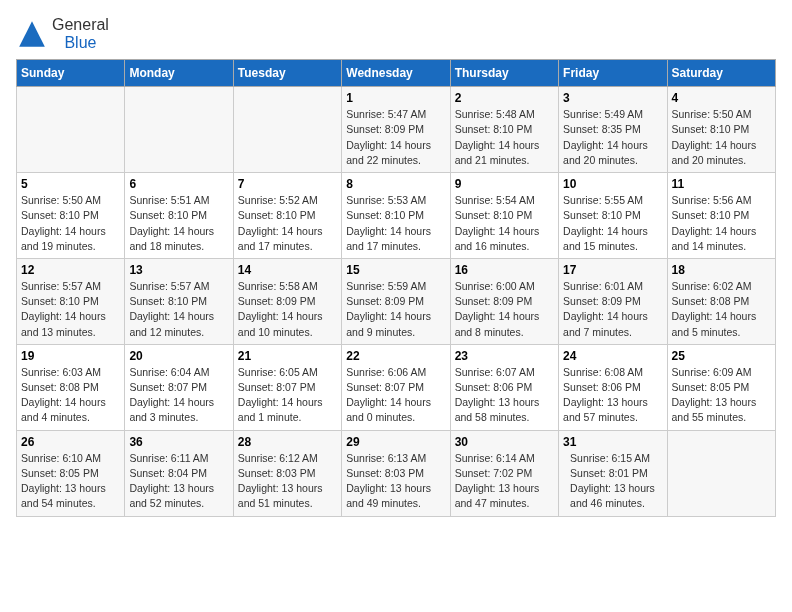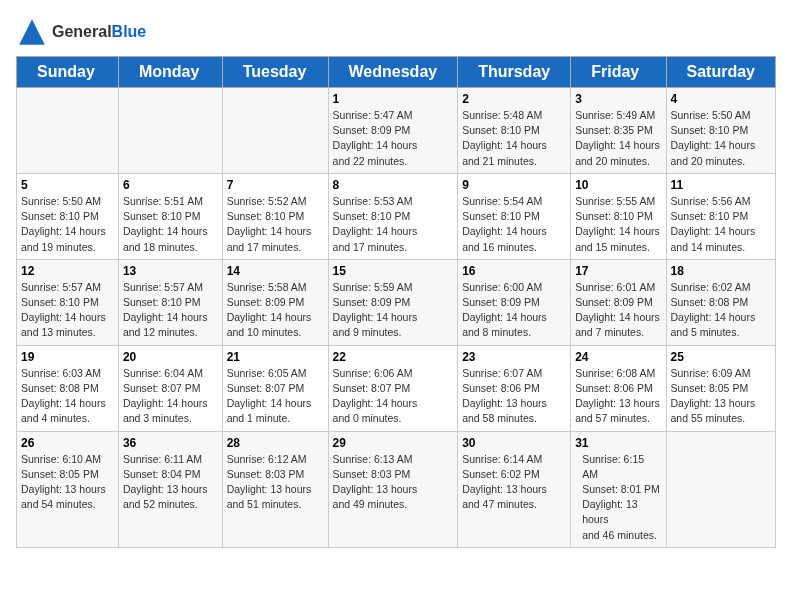--- a/index.html
+++ b/index.html
@@ -16,23 +16,23 @@
       justify-content: space-between;
       margin-bottom: 8px;
     }
     .logo {
       display: flex;
       align-items: center;
       gap: 4px;
     }
     .logo-text {
       display: flex;
-      flex-direction: row;
+      flex-direction: column;
       font-size: 16px;
-      font-weight: bold;
+      font-weight: normal;
       line-height: 1.1;
       text-align: center;
     }
     .logo-text .general { color: #333; }
     .logo-text .blue { color: #1565c0; }
     .logo-icon {
       width: 32px;
       height: 32px;
     }
     .title-block {
@@ -49,23 +49,23 @@
       color: #555;
     }
     table {
       width: 100%;
       border-collapse: collapse;
       font-size: 11px;
     }
     thead tr th {
       background-color: #1a6bbf;
       color: #fff;
-      padding: 6px 20px;
+      padding: 6px 4px;
       text-align: left;
-      font-size: 16px;
+      font-size: 12px;
       font-weight: bold;
       border: 1px solid #aaa;
     }
     tbody tr td {
       border: 1px solid #ccc;
       padding: 4px 4px;
       vertical-align: top;
       min-height: 70px;
       height: 80px;
       width: calc(100% / 7);
@@ -329,21 +329,21 @@
         <td>
           <div class="day-num">29</div>
           <div class="day-info" style="white-space: pre-line;">Sunrise: 6:13 AM
 Sunset: 8:03 PM
 Daylight: 13 hours
 and 49 minutes.</div>
         </td>
         <td>
           <div class="day-num">30</div>
           <div class="day-info" style="white-space: pre-line;">Sunrise: 6:14 AM
-Sunset: 6:02 PM
+Sunset: 7:02 PM
 Daylight: 13 hours
 and 47 minutes.</div>
         </td>
         <td>
           <div class="day-num">31</div>
           <div class="day-info" style="white-space: pre-line; margin-left: 7px;">Sunrise: 6:15 AM
 Sunset: 8:01 PM
 Daylight: 13 hours
 and 46 minutes.</div>
         </td>

